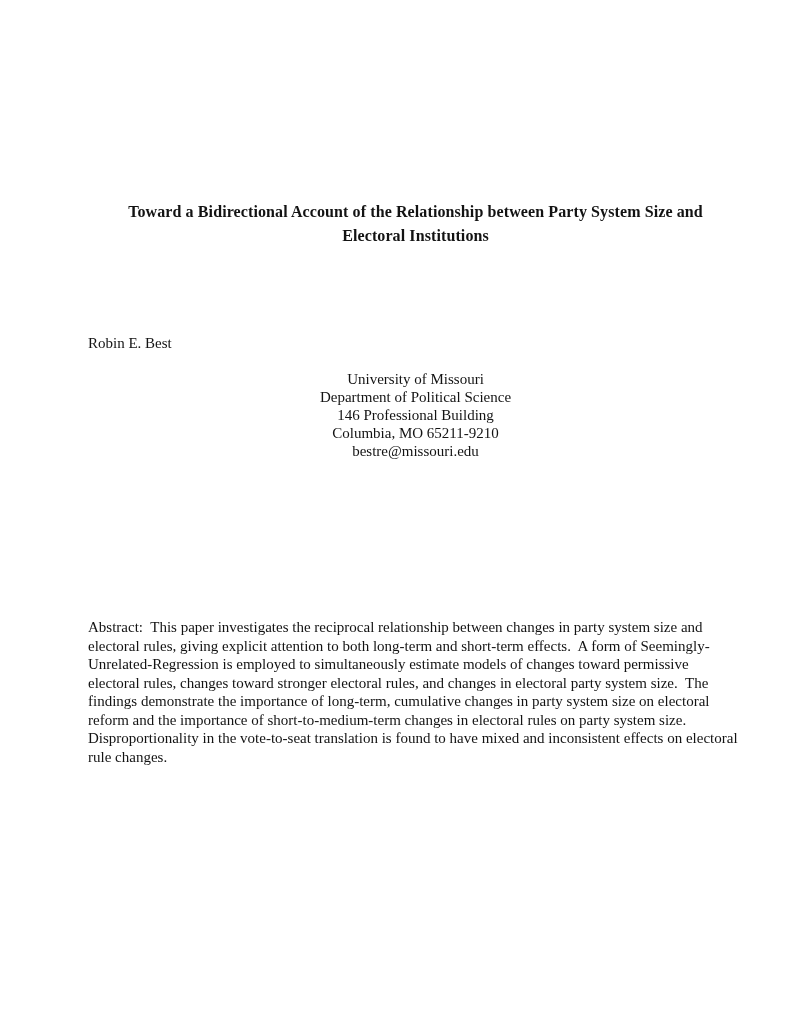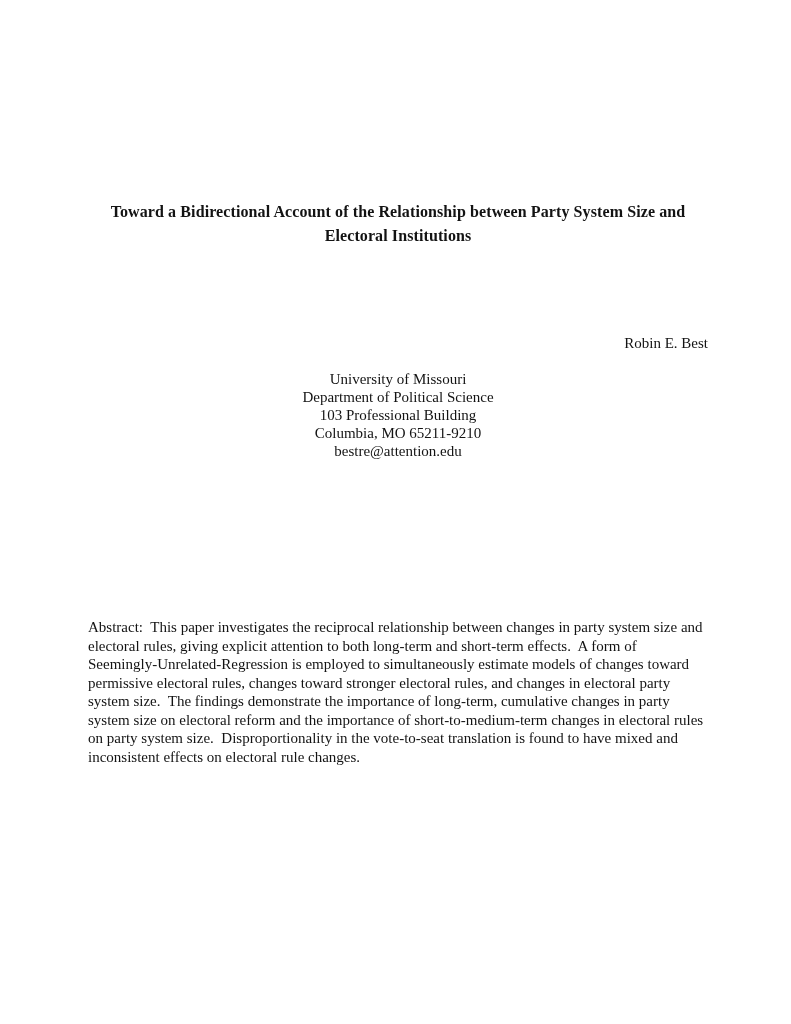--- a/index.html
+++ b/index.html
@@ -12,35 +12,35 @@
     height: 1024px;
     font-family: "Liberation Serif", "DejaVu Serif", serif;
     color: #131313;
     position: relative;
     overflow: hidden;
   }
   .page {
     width: 791px;
     height: 1016px;
     box-sizing: border-box;
-    padding: 0 83px 0 88px;
+    padding: 0 48px 0 88px;
   }
   .title {
     margin: 0 auto;
     padding-top: 200px;
     max-width: 600px;
     font-size: 16px;
     line-height: 24px;
     font-weight: bold;
     text-align: center;
     letter-spacing: 0.1px;
   }
   .author {
     margin-top: 86px;
-    text-align: right;
+    text-align: left;
     font-size: 15px;
     line-height: 18px;
   }
   .affiliation {
     margin-top: 18px;
     text-align: center;
     font-size: 15px;
     line-height: 18px;
   }
   .abstract {
@@ -59,20 +59,20 @@
 
 <div class="page">
 
   <h1 class="title">Toward a Bidirectional Account of the Relationship between Party System Size and Electoral Institutions</h1>
 
   <div class="author">Robin E. Best</div>
 
   <div class="affiliation">
     <div>University of Missouri</div>
     <div>Department of Political Science</div>
-    <div>103 Professional Building</div>
+    <div>146 Professional Building</div>
     <div>Columbia, MO 65211-9210</div>
-    <div>bestre@attention.edu</div>
+    <div>bestre@missouri.edu</div>
   </div>
 
   <p class="abstract"><span class="label">Abstract</span><span>:  This paper investigates the reciprocal relationship between changes in party system size and electoral rules, giving explicit attention to both long-term and short-term effects.  A form of Seemingly-Unrelated-Regression is employed to simultaneously estimate models of changes toward permissive electoral rules, changes toward stronger electoral rules, and changes in electoral party system size.  The findings demonstrate the importance of long-term, cumulative changes in party system size on electoral reform and the importance of short-to-medium-term changes in electoral rules on party system size.  Disproportionality in the vote-to-seat translation is found to have mixed and inconsistent effects on electoral rule changes.</span></p>
 
 </div>
 
 </body></html>

